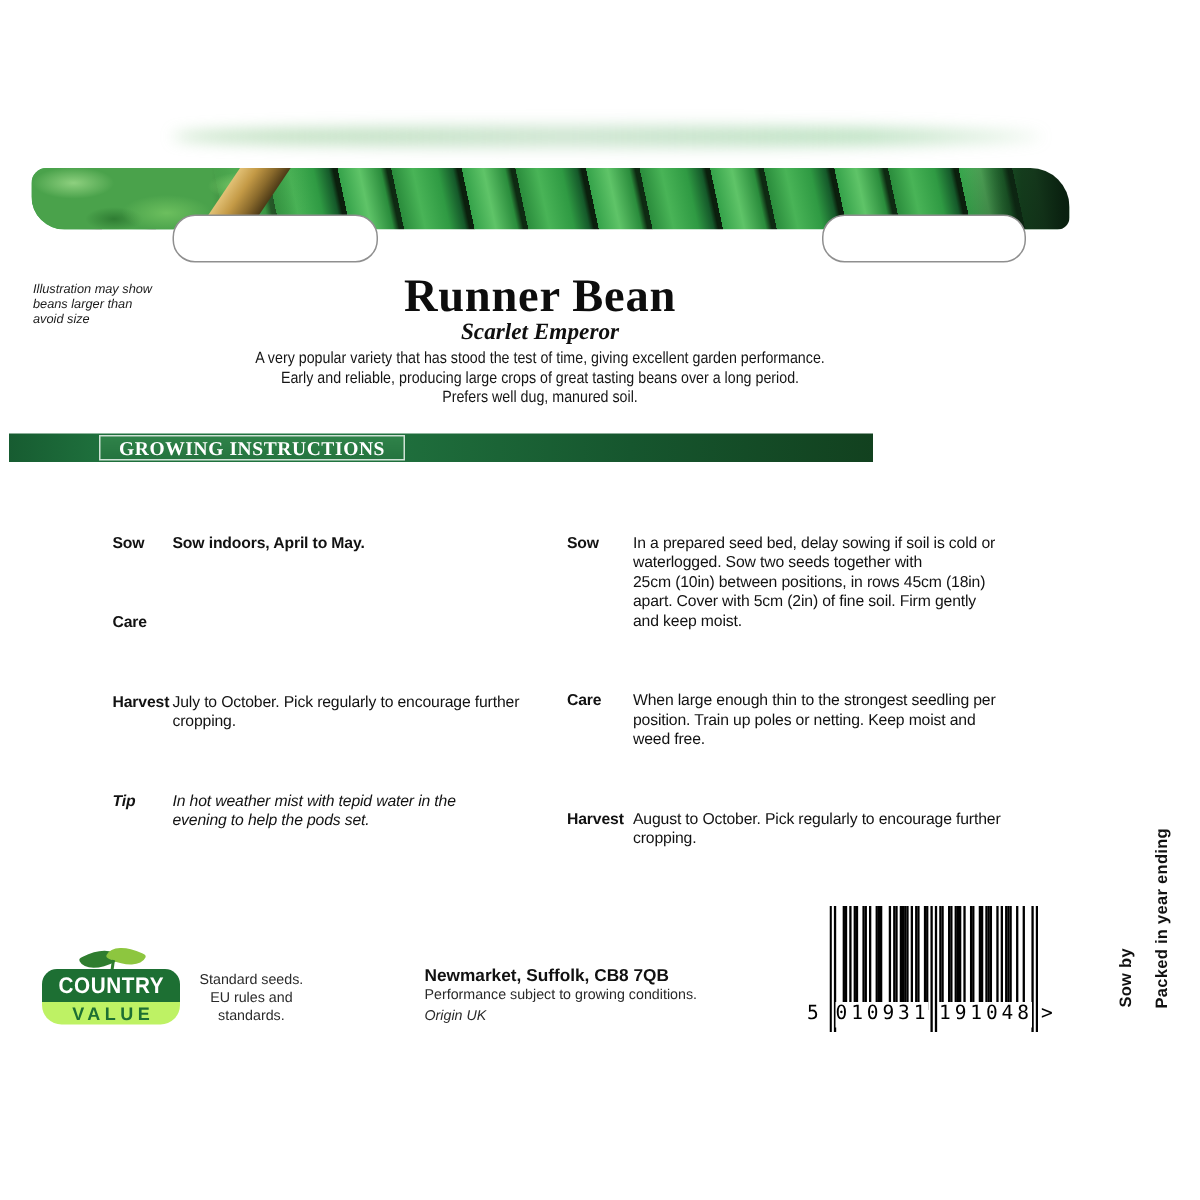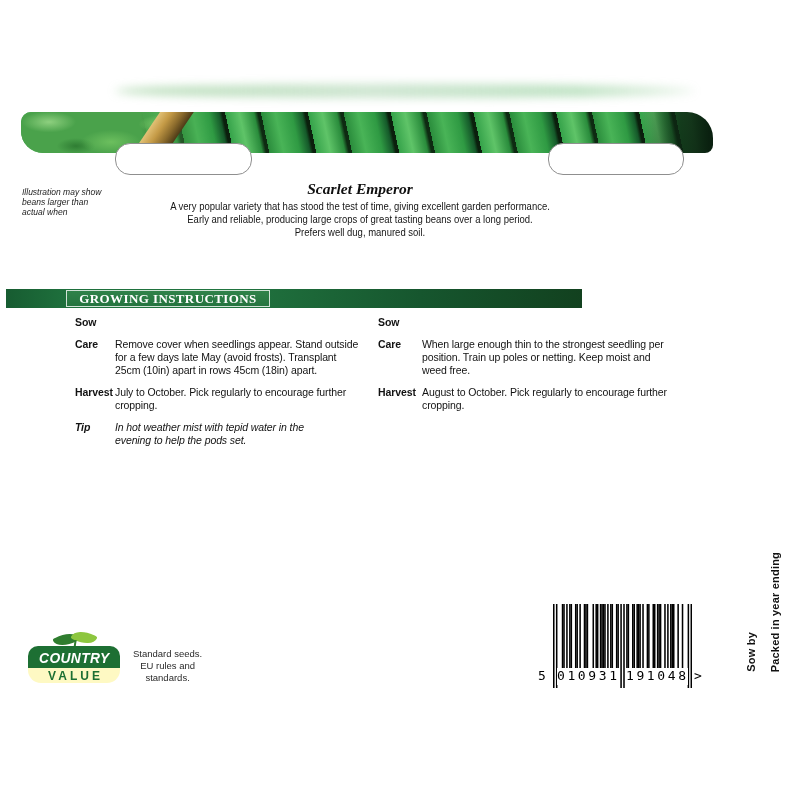--- a/index.html
+++ b/index.html
@@ -48,34 +48,34 @@
     border:1px solid rgba(255,255,255,.78);
     background:linear-gradient(#2f8249,#25743f);
     display:flex;align-items:center;justify-content:center;}
   .banner-label{font-family:"Liberation Serif",serif;color:#fff;font-size:13px;
     letter-spacing:.4px;font-weight:600;white-space:nowrap;}
 
   
   .col{position:absolute;top:316px;font-size:10.5px;line-height:13px;letter-spacing:-.1px;color:#121212;}
   .col-left{left:75px;width:296px;}
   .col-right{left:378px;width:318px;}
-  .irow{display:flex;margin-bottom:9px;}
+  .irow{display:flex;margin-bottom:9px;margin-top:40px;}
   .ilabel{flex:none;font-weight:bold;}
   .col-left .ilabel{width:40px;}
   .col-right .ilabel{width:44px;}
   .ibody{flex:1;white-space:pre-line;}
   .ibody .lead{font-weight:bold;display:block;}
   .tip .ilabel,.tip .ibody{font-style:italic;}
 
   
   .logo{position:absolute;left:28px;top:628px;width:92px;height:56px;}
   .logo-top{position:absolute;left:0;top:18px;width:92px;height:22px;background:#1d6f33;
-    border-radius:10px 10px 0 0;display:flex;align-items:center;justify-content:center;z-index:2;font-style:italic;}
+    border-radius:10px 10px 0 0;display:flex;align-items:center;justify-content:center;z-index:2;}
   .logo-top span{color:#fff;font-weight:bold;font-size:15px;letter-spacing:.4px;transform:scaleX(.92);}
-  .logo-bottom{position:absolute;left:0;top:40px;width:92px;height:15px;background:#fef9c3;
+  .logo-bottom{position:absolute;left:0;top:40px;width:92px;height:15px;background:#bef264;
     border-radius:0 0 13px 13px;display:flex;align-items:center;justify-content:center;z-index:2;}
   .logo-bottom span{color:#1d6f33;font-weight:bold;font-size:12px;letter-spacing:3px;
     padding-left:3px;}
   .leaf{position:absolute;width:24px;height:13px;z-index:1;}
   .leaf-l{left:26px;top:5px;background:#2f7d2f;border-radius:2px 100% 2px 100%;transform:rotate(-28deg);}
   .leaf-r{left:44px;top:3px;background:#8dc63f;border-radius:100% 2px 100% 2px;transform:rotate(26deg);}
   .stem{position:absolute;left:46px;top:12px;width:2px;height:9px;background:#2f7d2f;z-index:1;
     transform:rotate(8deg);}
 
   .standards{position:absolute;left:133px;top:648px;font-size:9.5px;line-height:12px;color:#2a2a2a;text-align:center;}
@@ -107,65 +107,67 @@
   <div class="photo-strip">
     <div class="leafy"></div>
     <div class="stick"></div>
   </div>
   <div class="hang-slot slot-left"></div>
   <div class="hang-slot slot-right"></div>
 
   <div class="disclaimer">
     <div>Illustration may show</div>
     <div>beans larger than</div>
-    <div>actual when</div>
+    <div>avoid size</div>
   </div>
 
   <div class="title-block">
+    <div class="title">Runner Bean</div>
     <div class="variety">Scarlet Emperor</div>
     <div class="description">
       <div>A very popular variety that has stood the test of time, giving excellent garden performance.</div>
       <div>Early and reliable, producing large crops of great tasting beans over a long period.</div>
       <div>Prefers well dug, manured soil.</div>
     </div>
   </div>
 
   <div class="banner">
     <div class="banner-inner">
       <span class="banner-label">GROWING INSTRUCTIONS</span>
     </div>
   </div>
 
   <div class="col col-left">
     <div class="irow">
       <div class="ilabel">Sow</div>
-      <div class="ibody"></div>
+      <div class="ibody"><span class="lead">Sow indoors, April to May.</span></div>
     </div>
     <div class="irow">
       <div class="ilabel">Care</div>
-      <div class="ibody"><span>Remove cover when seedlings appear. Stand outside
-for a few days late May (avoid frosts). Transplant
-25cm (10in) apart in rows 45cm (18in) apart.</span></div>
     </div>
     <div class="irow">
       <div class="ilabel">Harvest</div>
       <div class="ibody"><span>July to October. Pick regularly to encourage further
 cropping.</span></div>
     </div>
     <div class="irow tip">
       <div class="ilabel">Tip</div>
       <div class="ibody"><span>In hot weather mist with tepid water in the
 evening to help the pods set.</span></div>
     </div>
   </div>
 
   <div class="col col-right">
     <div class="irow">
       <div class="ilabel">Sow</div>
-      <div class="ibody"></div>
+      <div class="ibody"><span>In a prepared seed bed, delay sowing if soil is cold or
+waterlogged. Sow two seeds together with
+25cm (10in) between positions, in rows 45cm (18in)
+apart. Cover with 5cm (2in) of fine soil. Firm gently
+and keep moist.</span></div>
     </div>
     <div class="irow">
       <div class="ilabel">Care</div>
       <div class="ibody"><span>When large enough thin to the strongest seedling per
 position. Train up poles or netting. Keep moist and
 weed free.</span></div>
     </div>
     <div class="irow">
       <div class="ilabel">Harvest</div>
       <div class="ibody"><span>August to October. Pick regularly to encourage further
@@ -184,20 +186,25 @@
       <span>VALUE</span>
     </div>
   </div>
 
   <div class="standards">
     <div>Standard seeds.</div>
     <div>EU rules and</div>
     <div>standards.</div>
   </div>
 
+  <div class="address-block">
+    <div class="address">Newmarket, Suffolk, CB8 7QB</div>
+    <div class="performance">Performance subject to growing conditions.</div>
+    <div class="origin">Origin UK</div>
+  </div>
 
   <div class="barcode">
     <svg width="139" height="84" viewBox="0 0 95 40" preserveAspectRatio="none">
         <rect x="0" y="0" width="1.05" height="40"></rect>
         <rect x="2" y="0" width="1.05" height="40"></rect>
         <rect x="6" y="0" width="1.05" height="33"></rect>
         <rect x="7" y="0" width="1.05" height="33"></rect>
         <rect x="9" y="0" width="1.05" height="33"></rect>
         <rect x="11" y="0" width="1.05" height="33"></rect>
         <rect x="12" y="0" width="1.05" height="33"></rect>

